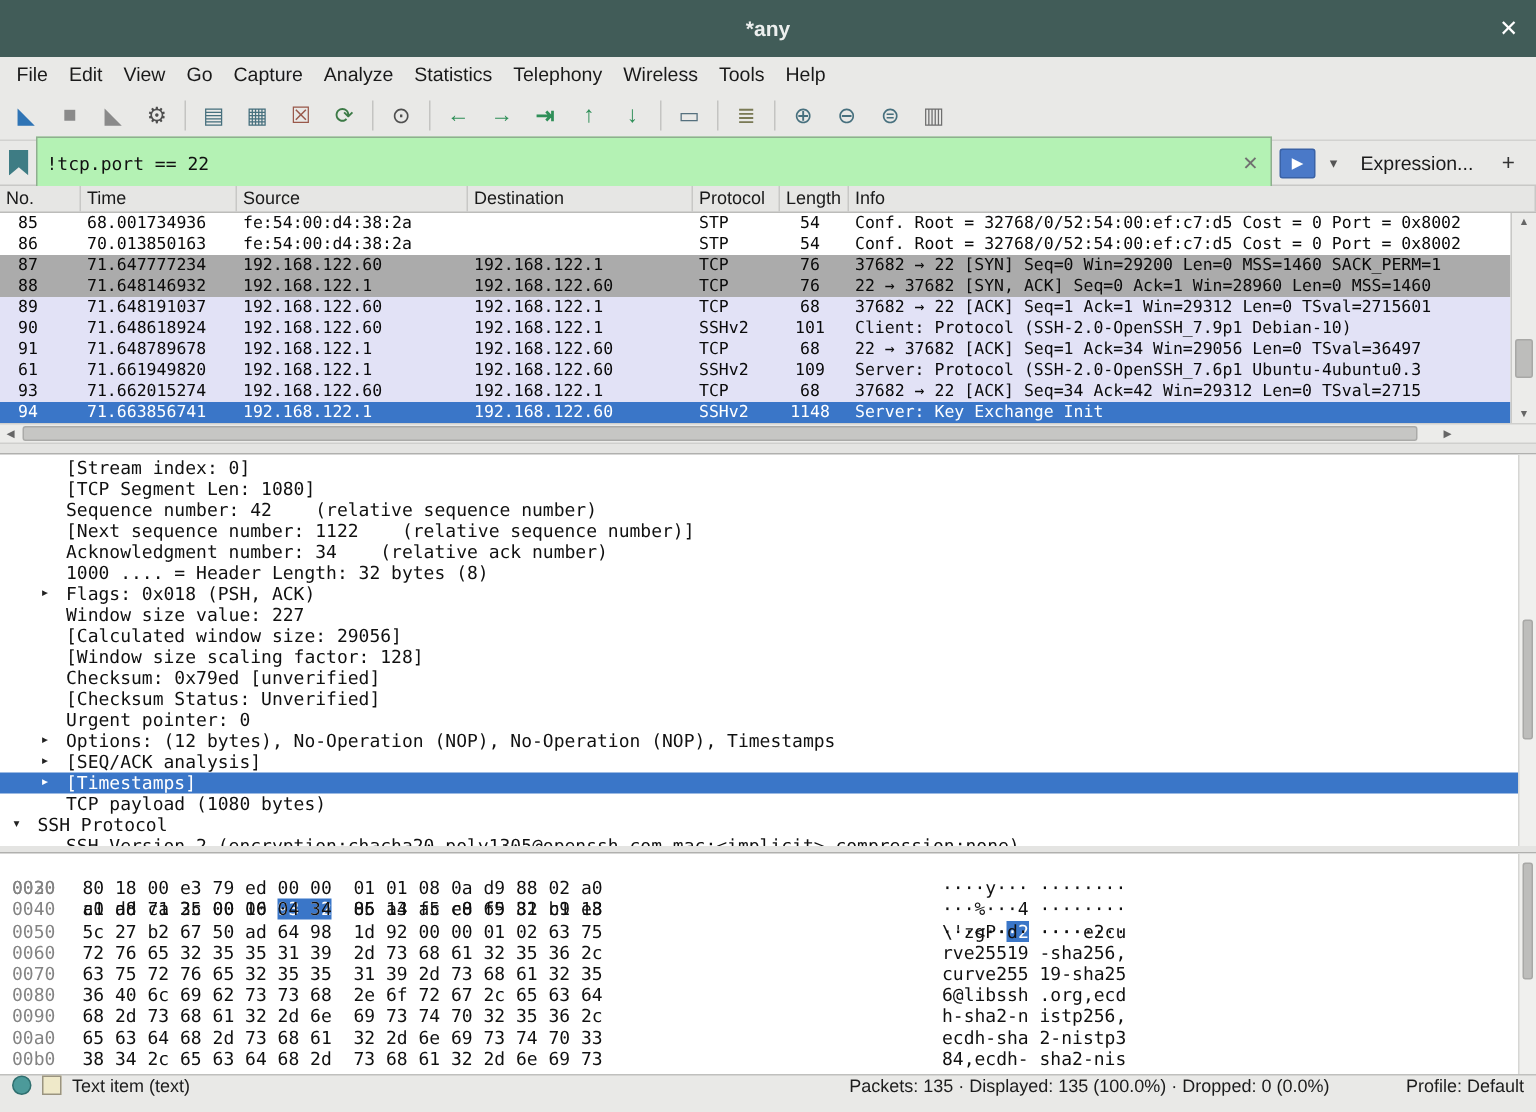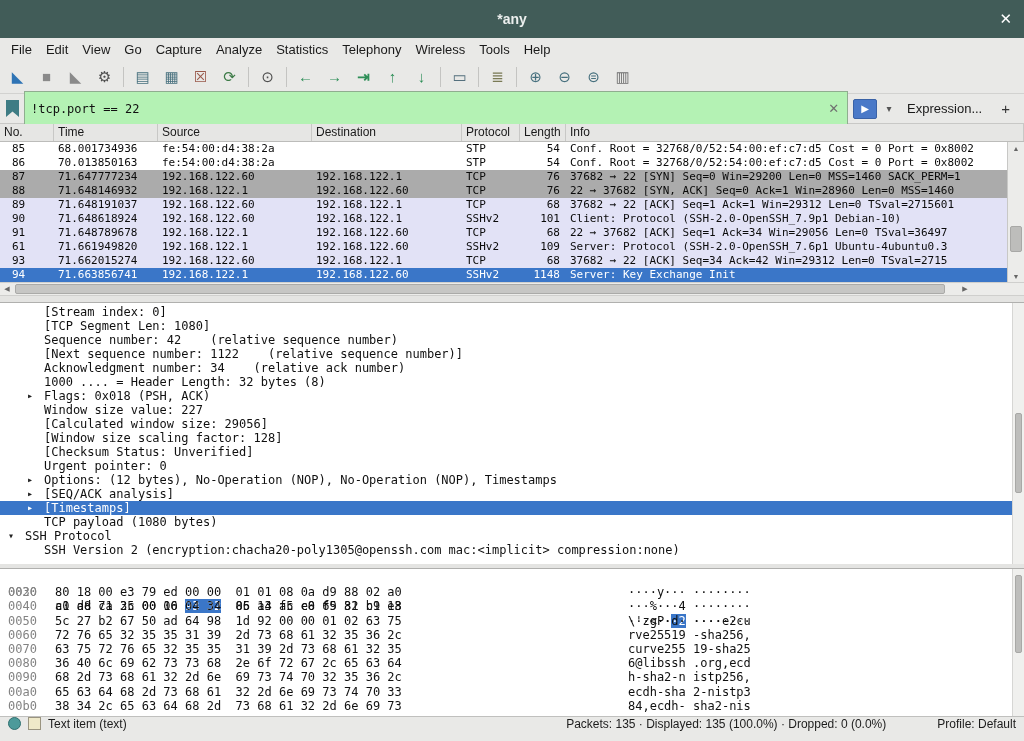--- a/index.html
+++ b/index.html
@@ -35,21 +35,21 @@
   .fadd{font-size:15px;color:#333;padding:0 8px}
 
   
   .packetlist{flex:0 0 158px;position:relative;background:#fff;overflow:hidden}
   .plheader{height:18px;display:grid;grid-template-columns:54px 104px 154px 150px 58px 46px auto;background:#e6e6e4;border-bottom:1px solid #bcbcba;font-size:12px;color:#1a1a1a}
   .plheader .hc{border-right:1px solid #c8c8c6;padding:1px 4px;white-space:nowrap;overflow:hidden;line-height:15px}
   .plrows{width:1007px}
   .prow{display:grid;grid-template-columns:54px 104px 154px 150px 58px 46px auto;height:14px;font-family:"DejaVu Sans Mono",monospace;font-size:11px;line-height:14px;white-space:nowrap;color:#0a0a0a}
   .prow .c{overflow:hidden;padding-left:4px}
   .prow .c.no{padding-left:12px}
-  .prow .c.len{text-align:right;padding-right:6px;padding-left:0}
+  .prow .c.len{text-align:center;padding-right:6px;padding-left:0}
   .r-plain{background:#ffffff}
   .r-gray{background:var(--syn-row,#ababab)}
   .r-lav{background:var(--tcp-row,#e2e2f6)}
   .r-sel{background:var(--sel,#3a76c8);color:#fff}
 
   
   .vscroll{position:absolute;top:18px;right:0;width:17px;bottom:0;background:#ececea;border-left:1px solid #c8c8c6}
   .vscroll .sarrow{height:12px;display:flex;align-items:center;justify-content:center;font-size:7px;color:#666}
   .vscroll .sarrow.down{position:absolute;bottom:0;left:0;right:0}
   .sthumb{position:absolute;left:2px;right:2px;background:#bdbdbb;border-radius:2px;border:1px solid #a8a8a6}
@@ -313,20 +313,21 @@
     <div class="dline ind1"><span class="arrow"></span><span class="dtext">[Stream index: 0]</span></div>
     <div class="dline ind1"><span class="arrow"></span><span class="dtext">[TCP Segment Len: 1080]</span></div>
     <div class="dline ind1"><span class="arrow"></span><span class="dtext">Sequence number: 42    (relative sequence number)</span></div>
     <div class="dline ind1"><span class="arrow"></span><span class="dtext">[Next sequence number: 1122    (relative sequence number)]</span></div>
     <div class="dline ind1"><span class="arrow"></span><span class="dtext">Acknowledgment number: 34    (relative ack number)</span></div>
     <div class="dline ind1"><span class="arrow"></span><span class="dtext">1000 .... = Header Length: 32 bytes (8)</span></div>
     <div class="dline ind1"><span class="arrow">▸</span><span class="dtext">Flags: 0x018 (PSH, ACK)</span></div>
     <div class="dline ind1"><span class="arrow"></span><span class="dtext">Window size value: 227</span></div>
     <div class="dline ind1"><span class="arrow"></span><span class="dtext">[Calculated window size: 29056]</span></div>
     <div class="dline ind1"><span class="arrow"></span><span class="dtext">[Window size scaling factor: 128]</span></div>
+    <div class="dline ind1"><span class="arrow"></span><span class="dtext">Checksum: 0x79ed [unverified]</span></div>
     <div class="dline ind1"><span class="arrow"></span><span class="dtext">[Checksum Status: Unverified]</span></div>
     <div class="dline ind1"><span class="arrow"></span><span class="dtext">Urgent pointer: 0</span></div>
     <div class="dline ind1"><span class="arrow">▸</span><span class="dtext">Options: (12 bytes), No-Operation (NOP), No-Operation (NOP), Timestamps</span></div>
     <div class="dline ind1"><span class="arrow">▸</span><span class="dtext">[SEQ/ACK analysis]</span></div>
     <div class="dline ind1 sel"><span class="arrow">▸</span><span class="dtext">[Timestamps]</span></div>
     <div class="dline ind1"><span class="arrow"></span><span class="dtext">TCP payload (1080 bytes)</span></div>
     <div class="dline ind0"><span class="arrow">▾</span><span class="dtext">SSH Protocol</span></div>
     <div class="dline ind1"><span class="arrow"></span><span class="dtext">SSH Version 2 (encryption:chacha20-poly1305@openssh.com mac:&lt;implicit&gt; compression:none)</span></div>
     <div class="pane-vscroll">
       <div class="sthumb" style="top:110px;height:80px"></div>

